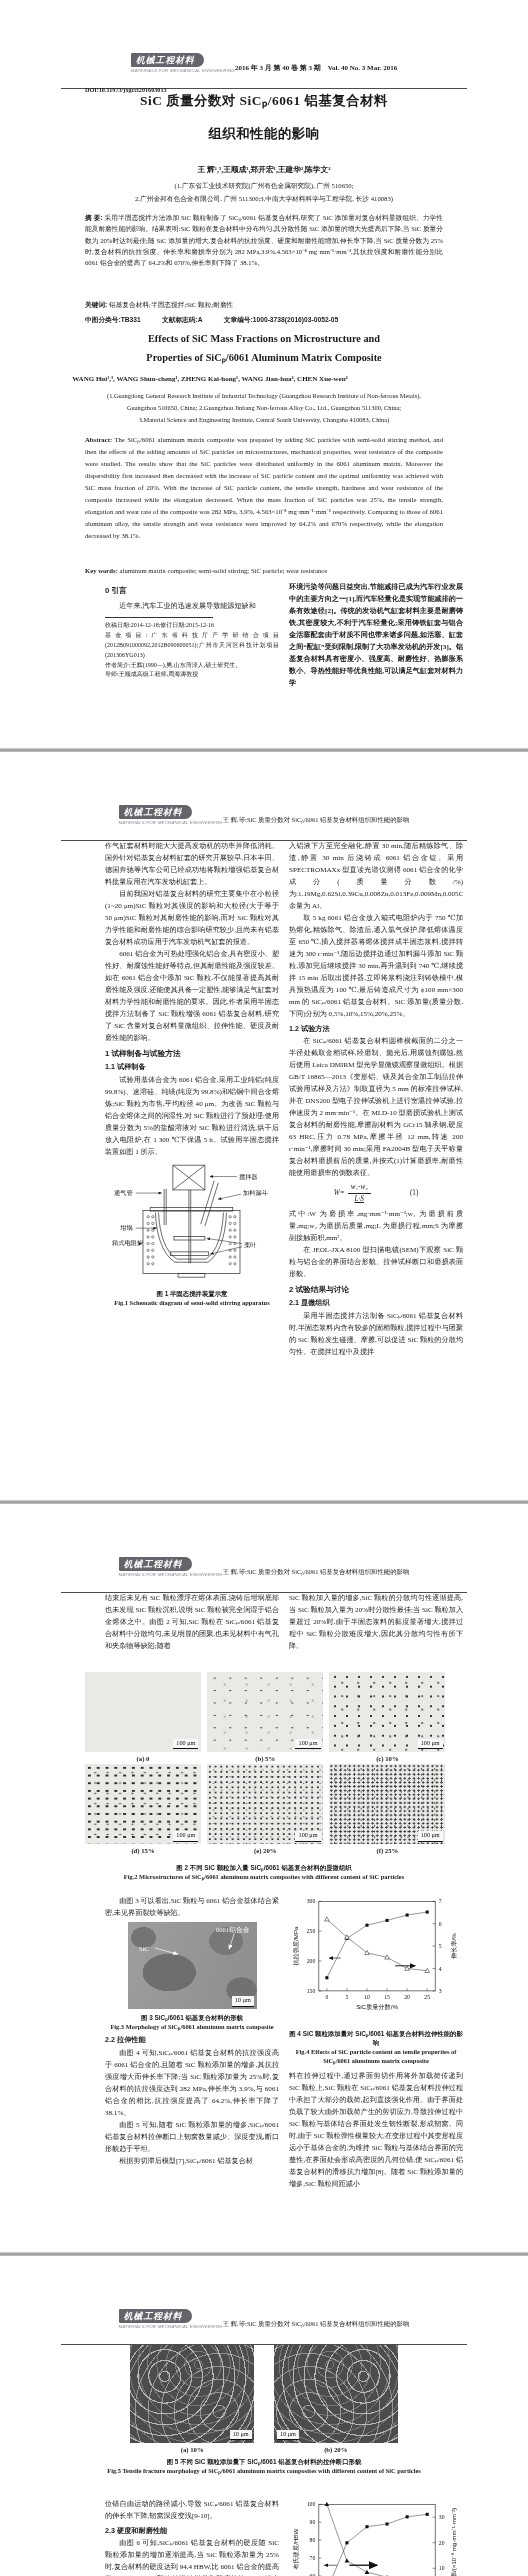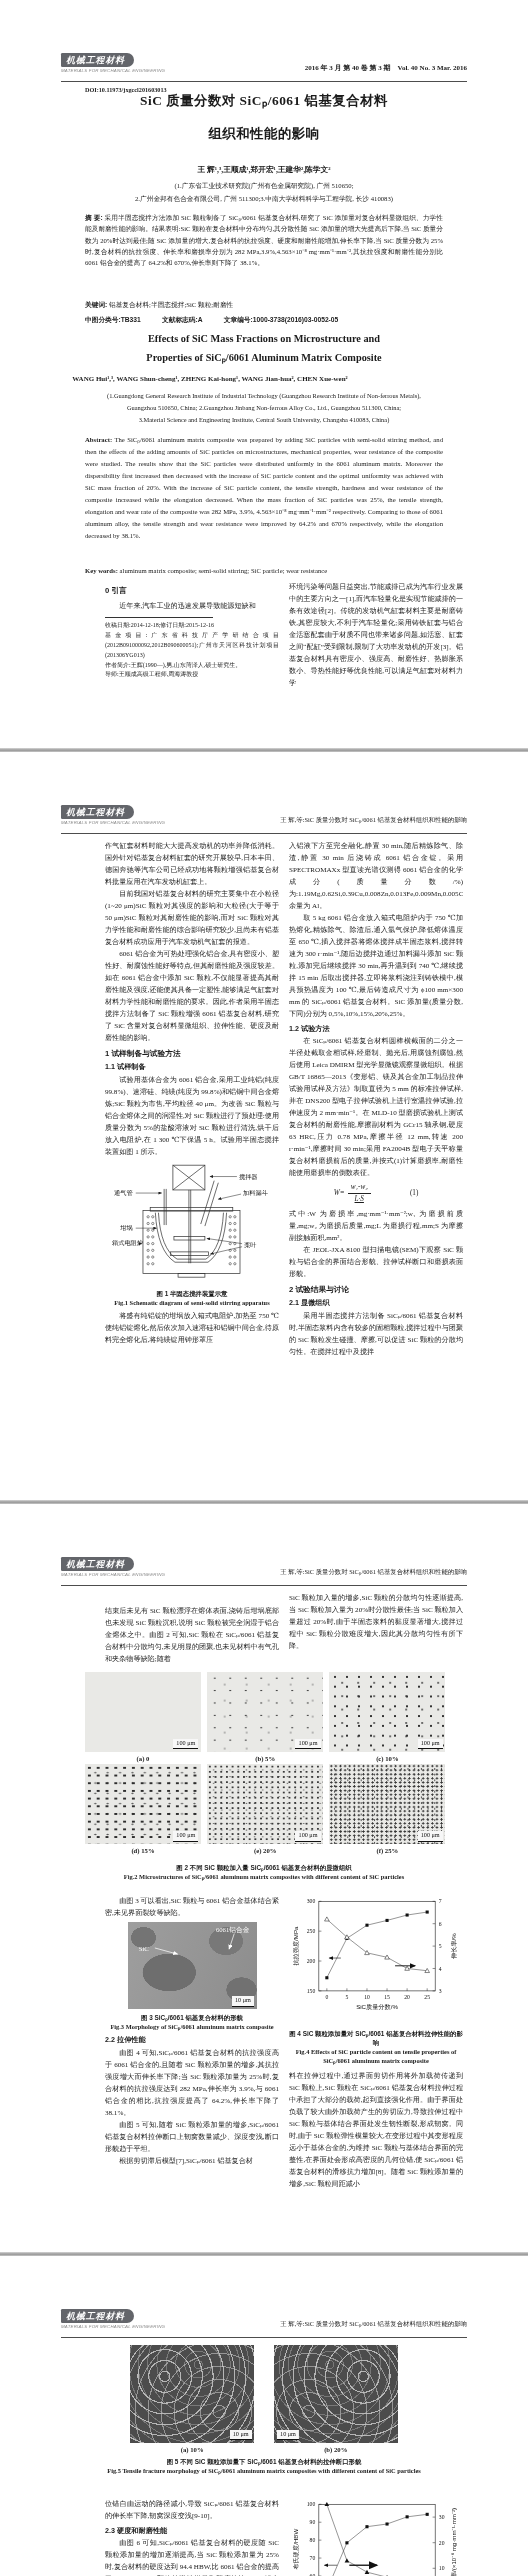--- a/index.html
+++ b/index.html
@@ -3,21 +3,21 @@
 <meta charset="utf-8">
 <style>
   html,body{margin:0;padding:0;background:#fff;}
   #doc{width:528px;margin:0 auto;background:#fff;color:#1b1b1b;
        font-family:"Liberation Serif","DejaVu Serif",serif;}
   .page{position:relative;width:528px;height:752px;overflow:hidden;background:#fff;}
   .pagebar{position:absolute;left:0;right:0;bottom:0;height:3.6px;
            background:linear-gradient(180deg,#d6d6d6 0%,#979797 55%,#c7c7c7 100%);}
   
   .hdr{position:absolute;left:61px;width:406px;top:49px;height:24px;
-       border-bottom:1px solid #4d4d4d;display:flex;justify-content:space-between;align-items:flex-end;padding-bottom:8px;}
+       border-bottom:1px solid #4d4d4d;display:flex;justify-content:center;align-items:flex-end;padding-bottom:15px;}
   .logo-cn{display:inline-block;background:#63656a;color:#fff;
            font:italic bold 8.8px/1 "Liberation Sans",sans-serif;letter-spacing:1px;
            padding:2.6px 9.3px 2.6px 5.2px;border-radius:1.5px 8.2px 8.2px 1.5px;}
   .logo-en{font:italic 4.4px/1 "Liberation Sans",sans-serif;color:#8a8a8a;letter-spacing:0.2px;margin-top:1.5px;}
   .issue{font:bold 7px/1.3 "Liberation Serif",serif;text-align:right;}
   .runtitle{font:6.4px/1.3 "Liberation Serif",serif;text-align:right;padding-bottom:1px;}
   
   .doi{position:absolute;left:85px;top:87px;font:bold 6.2px/1 "Liberation Serif",serif;}
   .title{position:absolute;left:0;width:528px;text-align:center;
          font:bold 13.4px/1 "Liberation Serif",serif;letter-spacing:0.5px;}
@@ -136,21 +136,21 @@
 
     <div class="col colL" style="top:581px;height:144px;">
       <div class="h-sec">0 引言</div>
       <p class="bt ind">近年来,汽车工业的迅速发展导致能源短缺和</p>
       <hr class="fnrule">
       <p class="fn">收稿日期:2014-12-18;修订日期:2015-12-16</p>
       <p class="fn">基金项目:广东省科技厅产学研结合项目(2012B091000092,2012B090600051);广州市天河区科技计划项目(201306YG013)</p>
       <p class="fn">作者简介:王辉(1990—),男,山东菏泽人,硕士研究生。</p>
       <p class="fn">导师:王顺成高级工程师,周海涛教授</p>
     </div>
-    <div class="col colR" style="top:581px;height:149px;overflow:hidden;">
+    <div class="col colR" style="top:581px;height:149px;overflow:hidden;font-weight:bold;">
       <p class="bt">环境污染等问题日益突出,节能减排已成为汽车行业发展中的主要方向之一[1],而汽车轻量化是实现节能减排的一条有效途径[2]。传统的发动机气缸套材料主要是耐磨铸铁,其密度较大,不利于汽车轻量化;采用铸铁缸套与铝合金活塞配套由于材质不同也带来诸多问题,如活塞、缸套之间“配缸”受到限制,限制了大功率发动机的开发[3]。铝基复合材料具有密度小、强度高、耐磨性好、热膨胀系数小、导热性能好等优良性能,可以满足气缸套对材料力学</p>
     </div>
     <div class="pagebar"></div>
   </div>
 
   <div class="page">
     <div class="hdr">
       <div>
         <span class="logo-cn">机械工程材料</span>
         <div class="logo-en">MATERIALS FOR MECHANICAL ENGINEERING</div>
@@ -237,21 +237,20 @@
           <text class="f1lab" x="246" y="32">搅拌器</text>
           <text class="f1lab" x="254" y="64">加料漏斗</text>
           <text class="f1lab" x="4" y="63">通气管</text>
           <text class="f1lab" x="16" y="131">坩埚</text>
           <text class="f1lab" x="0" y="161">箱式电阻炉</text>
           <text class="f1lab" x="256" y="164">桨叶</text>
         </svg>
         <div class="capcn">图 1 半固态搅拌装置示意</div>
         <div class="capen">Fig.1 Schematic diagram of semi-solid stirring apparatus</div>
       </div>
-      <p class="bt ind">将盛有纯铝锭的坩埚放入箱式电阻炉,加热至 750 ℃使纯铝锭熔化,然后依次加入速溶硅和铝铜中间合金,待原料完全熔化后,将纯镁锭用钟形罩压</p>
     </div>
 
     <div class="col colR" style="top:88px;height:652px;overflow:hidden;">
       <p class="bt">入铝液下方至完全融化,静置 30 min,随后精炼除气、除渣,静置 30 min 后浇铸成 6061 铝合金锭。采用 SPECTROMAXx 型直读光谱仪测得 6061 铝合金的化学成分(质量分数/%)为:1.19Mg,0.62Si,0.39Cu,0.008Zn,0.013Fe,0.009Mn,0.005Cr,余量为 Al。</p>
       <p class="bt ind">取 5 kg 6061 铝合金放入箱式电阻炉内于 750 ℃加热熔化,精炼除气、除渣后,通入氩气保护,降低熔体温度至 650 ℃,插入搅拌器将熔体搅拌成半固态浆料,搅拌转速为 300 r·min⁻¹,随后边搅拌边通过加料漏斗添加 SiC 颗粒,添加完后继续搅拌 30 min,再升温到到 740 ℃,继续搅拌 15 min 后取出搅拌器,立即将浆料浇注到铸铁模中,模具预热温度为 100 ℃,最后铸造成尺寸为 ϕ100 mm×300 mm 的 SiCₚ/6061 铝基复合材料。SiC 添加量(质量分数,下同)分别为 0,5%,10%,15%,20%,25%。</p>
       <div class="h-sub">1.2 试验方法</div>
       <p class="bt ind">在 SiCₚ/6061 铝基复合材料圆棒横截面的二分之一半径处截取金相试样,经磨制、抛光后,用腐蚀剂腐蚀,然后使用 Leica DMIRM 型光学显微镜观察显微组织。根据 GB/T 16865—2013《变形铝、镁及其合金加工制品拉伸试验用试样及方法》制取直径为 5 mm 的标准拉伸试样,并在 DNS200 型电子拉伸试验机上进行室温拉伸试验,拉伸速度为 2 mm·min⁻¹。在 MLD-10 型磨损试验机上测试复合材料的耐磨性能,摩擦副材料为 GCr15 轴承钢,硬度 63 HRC,压力 0.78 MPa,摩擦半径 12 mm,转速 200 r·min⁻¹,摩擦时间 30 min;采用 FA2004B 型电子天平称量复合材料磨损前后的质量,并按式(1)计算磨损率,耐磨性能使用磨损率的倒数表征。</p>
       <div class="formula">
         <span>W</span>
         <span>=</span>
@@ -272,21 +271,21 @@
 
   <div class="page">
     <div class="hdr">
       <div>
         <span class="logo-cn">机械工程材料</span>
         <div class="logo-en">MATERIALS FOR MECHANICAL ENGINEERING</div>
       </div>
       <div class="runtitle">王 辉,等:SiC 质量分数对 SiCₚ/6061 铝基复合材料组织和性能的影响</div>
     </div>
 
-    <div class="col colL" style="top:101px;height:73px;overflow:hidden;">
+    <div class="col colL" style="top:88px;height:73px;overflow:hidden;">
       <p class="bt">结束后未见有 SiC 颗粒漂浮在熔体表面,浇铸后坩埚底部也未发现 SiC 颗粒沉积,说明 SiC 颗粒被完全润湿于铝合金熔体之中。由图 2 可知,SiC 颗粒在 SiCₚ/6061 铝基复合材料中分散均匀,未见明显的团聚,也未见材料中有气孔和夹杂物等缺陷;随着</p>
     </div>
     <div class="col colR" style="top:88px;height:73px;overflow:hidden;">
       <p class="bt">SiC 颗粒加入量的增多,SiC 颗粒的分散均匀性逐渐提高,当 SiC 颗粒加入量为 20%时分散性最佳;当 SiC 颗粒加入量超过 20%时,由于半固态浆料的黏度显著增大,搅拌过程中 SiC 颗粒分散难度增大,因此其分散均匀性有所下降。</p>
     </div>
 
     <div class="grid2" style="top:168px;">
       <div><div class="micro sp1"><span class="scalechip">100 μm</span></div>
         <div class="panel-label">(a) 0</div></div>
       <div><div class="micro sp2"><span class="scalechip">100 μm</span></div>

